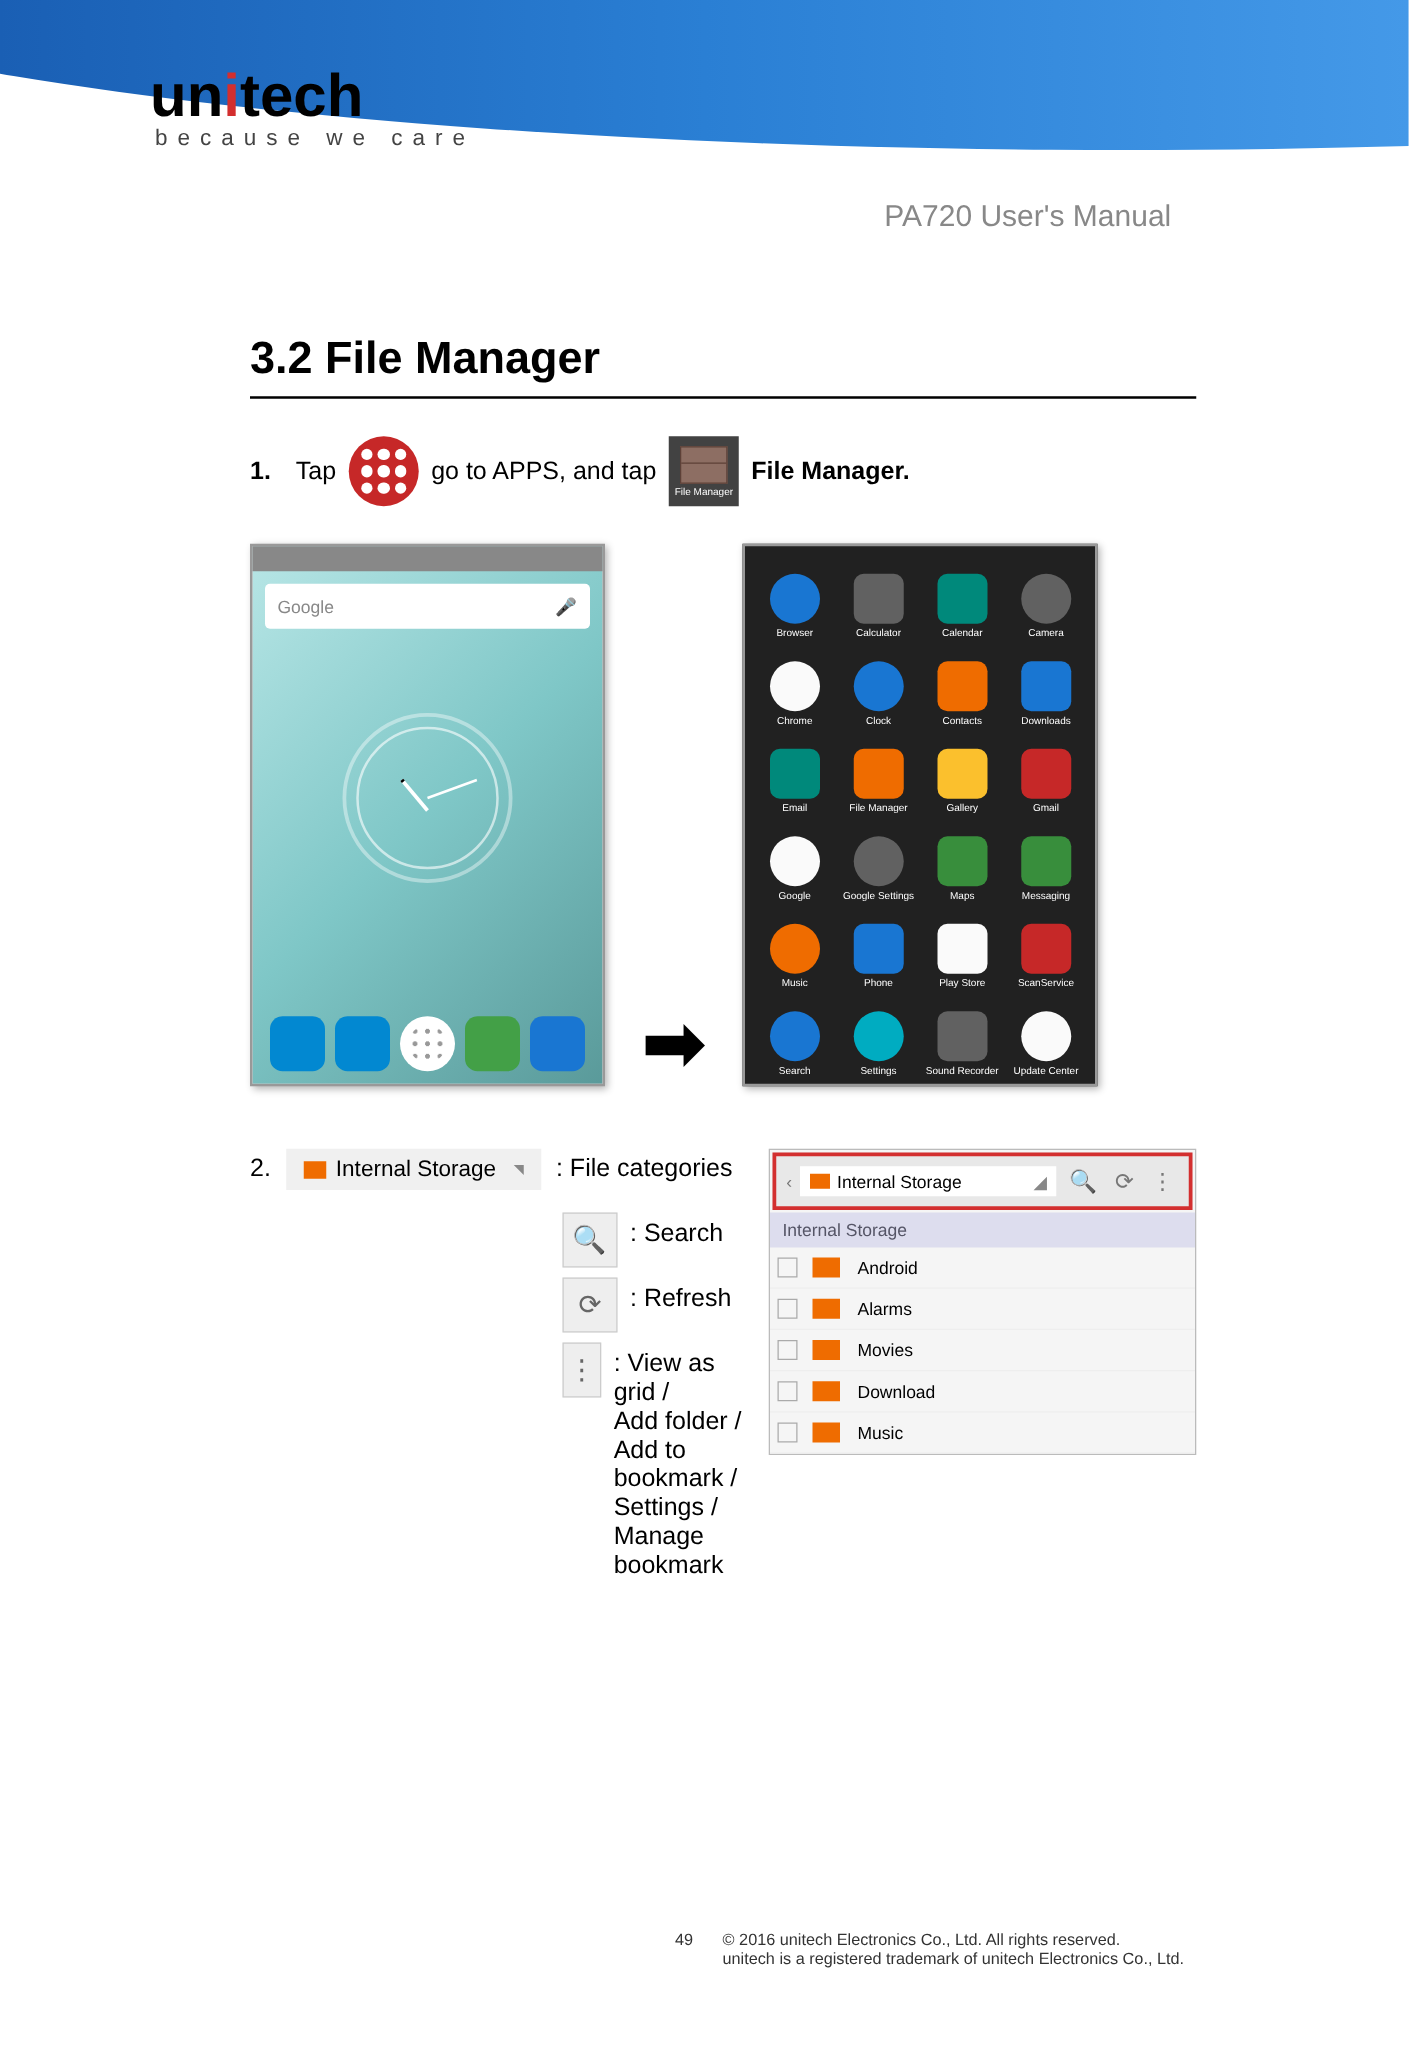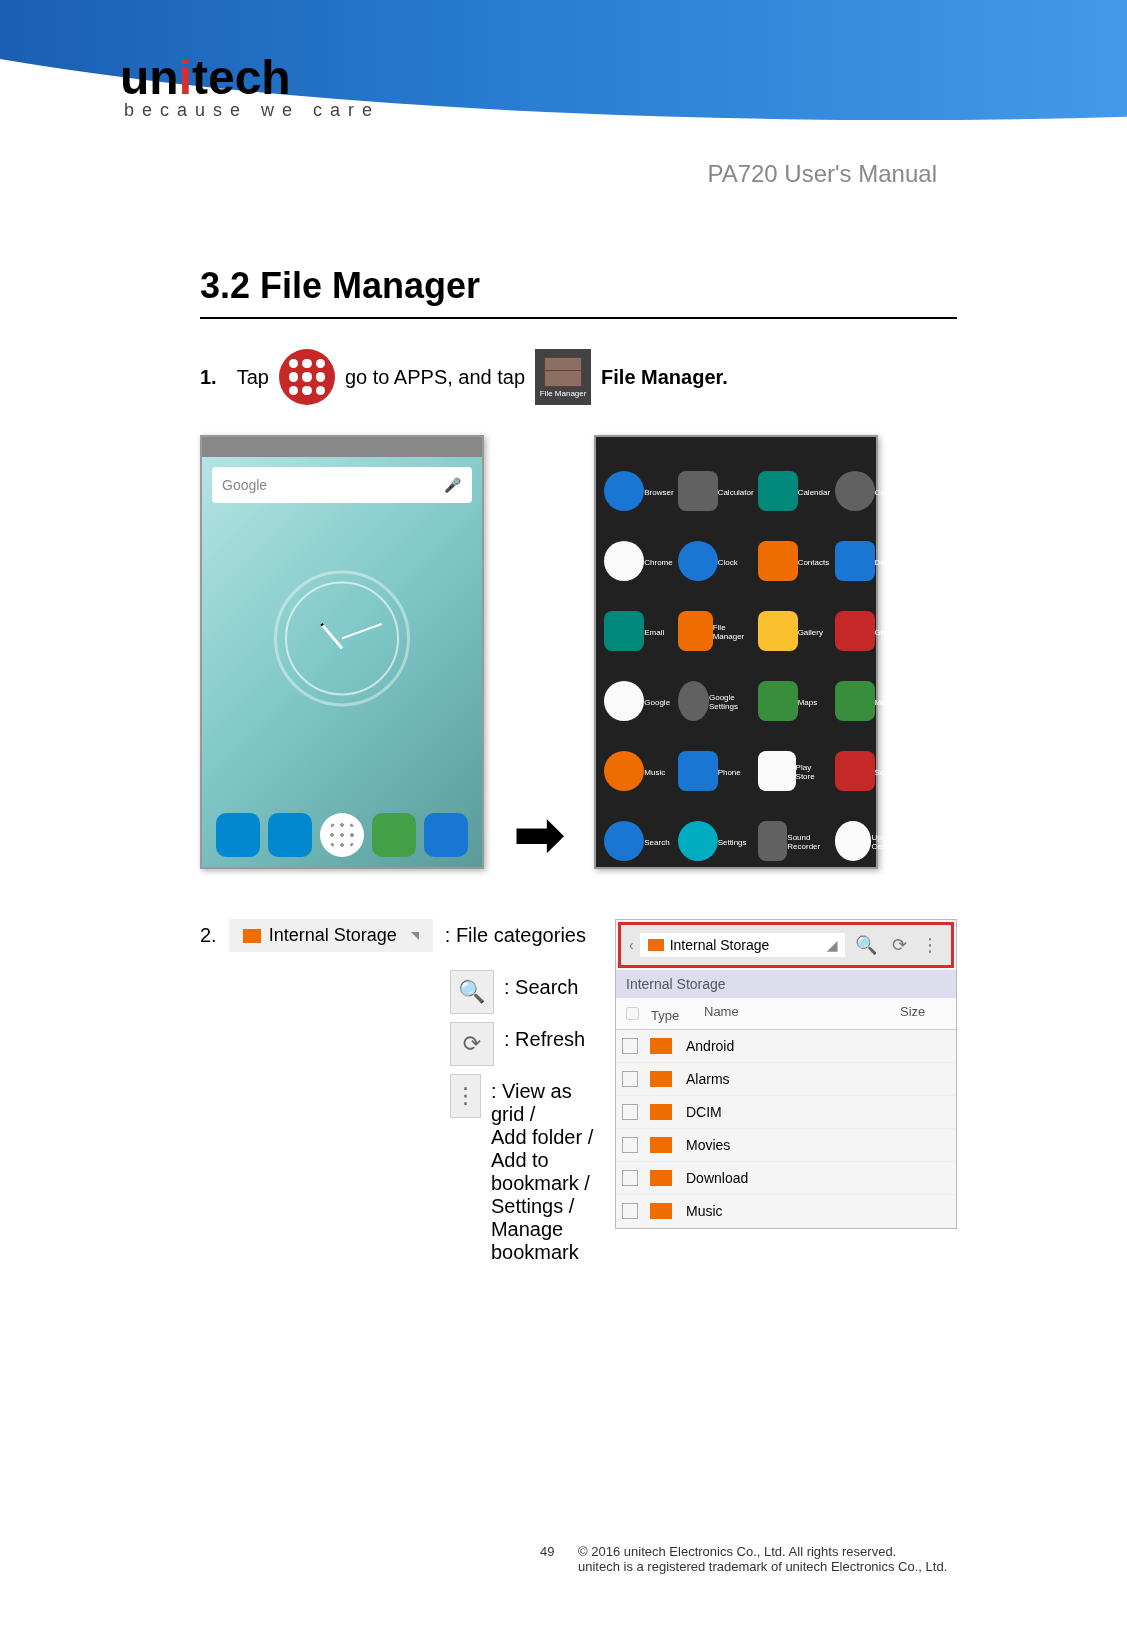--- a/index.html
+++ b/index.html
@@ -36,21 +36,21 @@
 .dock-icon{width:44px;height:44px;border-radius:10px;display:inline-block}
 .di-phone{background:#0288d1}
 .di-contacts{background:#0288d1}
 .di-apps{background:#fff;border-radius:50%;position:relative}
 .di-apps::after{content:'';position:absolute;inset:7px;background:radial-gradient(circle,#999 2px,transparent 2px);background-size:10px 10px;border-radius:50%}
 .di-msg{background:#43a047}
 .di-browser{background:#1976d2}
 .arrow-big{font-size:60px;font-weight:bold}
 .phone-screen.apps{width:280px;height:430px;background:#212121;position:relative}
 .apps-grid{position:absolute;inset:22px 8px 12px 8px;display:grid;grid-template-columns:repeat(4,1fr);grid-auto-rows:66px;gap:4px}
-.app-item{display:flex;flex-direction:row;align-items:center;justify-content:flex-start;font-size:8px;color:#fff}
+.app-item{display:flex;flex-direction:column;align-items:center;justify-content:flex-start;font-size:8px;color:#fff}
 .app-ic{width:40px;height:40px;border-radius:8px;margin-bottom:3px}
 .ic-red{background:#c62828}
 .ic-blue{background:#1976d2}
 .ic-green{background:#388e3c}
 .ic-gray{background:#616161}
 .ic-white{background:#fafafa}
 .ic-orange{background:#ef6c00}
 .ic-yellow{background:#fbc02d}
 .ic-teal{background:#00897b}
 .ic-cyan{background:#00acc1}
@@ -283,40 +283,30 @@
           <span class="is-btn">
             <span class="fold"></span>
             <span>Internal Storage</span>
             <span style="margin-left:auto;color:#888">◢</span>
           </span>
           <span class="ticon">🔍</span>
           <span class="ticon">⟳</span>
           <span class="ticon">⋮</span>
         </div>
         <div class="fm-sub">Internal Storage</div>
-        <div class="fm-head">
-          <span><input type="checkbox" disabled="" style="margin-right: 6px;"><span>Type</span></span>
-          <span>Name</span>
-          <span>Size</span>
-        </div>
         <div id="fm-rows">
             <div class="fm-row">
               <span class="cb"></span>
               <span class="fold"></span>
               <span>Android</span>
             </div>
             <div class="fm-row">
               <span class="cb"></span>
               <span class="fold"></span>
               <span>Alarms</span>
-            </div>
-            <div class="fm-row">
-              <span class="cb"></span>
-              <span class="fold"></span>
-              <span>DCIM</span>
             </div>
             <div class="fm-row">
               <span class="cb"></span>
               <span class="fold"></span>
               <span>Movies</span>
             </div>
             <div class="fm-row">
               <span class="cb"></span>
               <span class="fold"></span>
               <span>Download</span>

